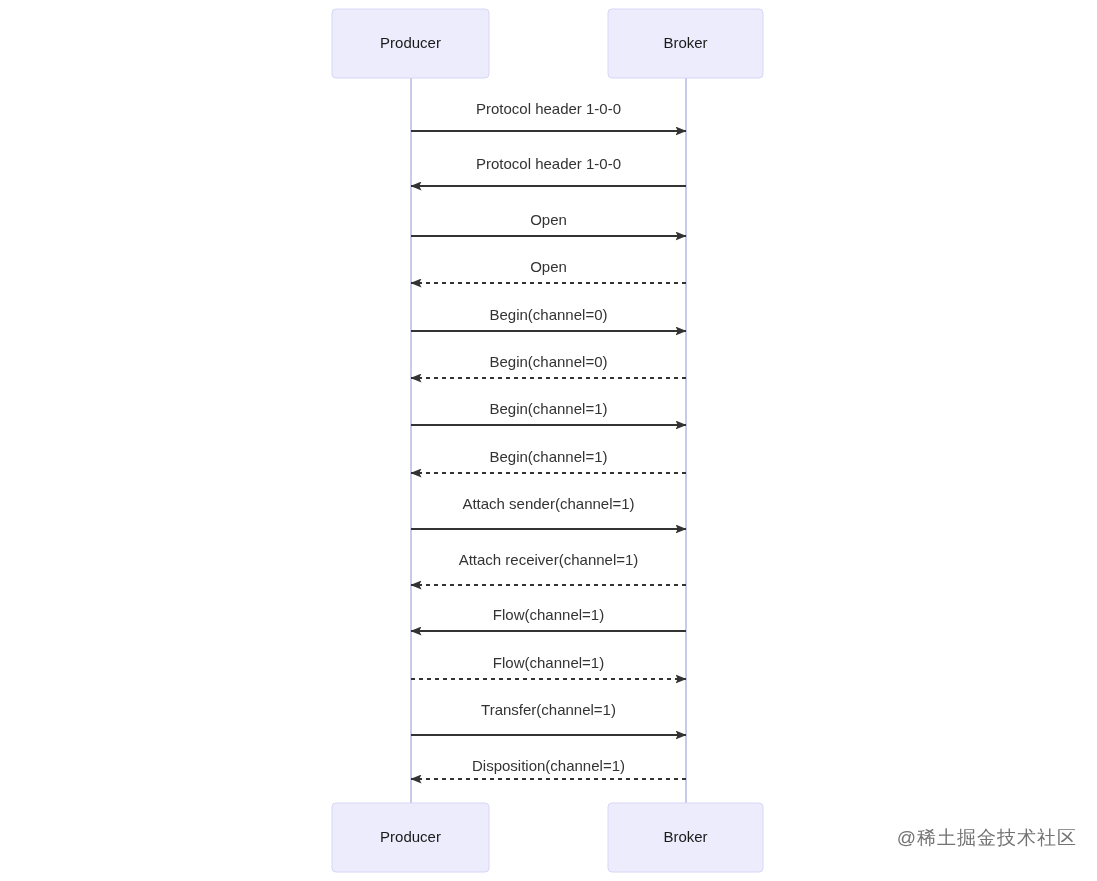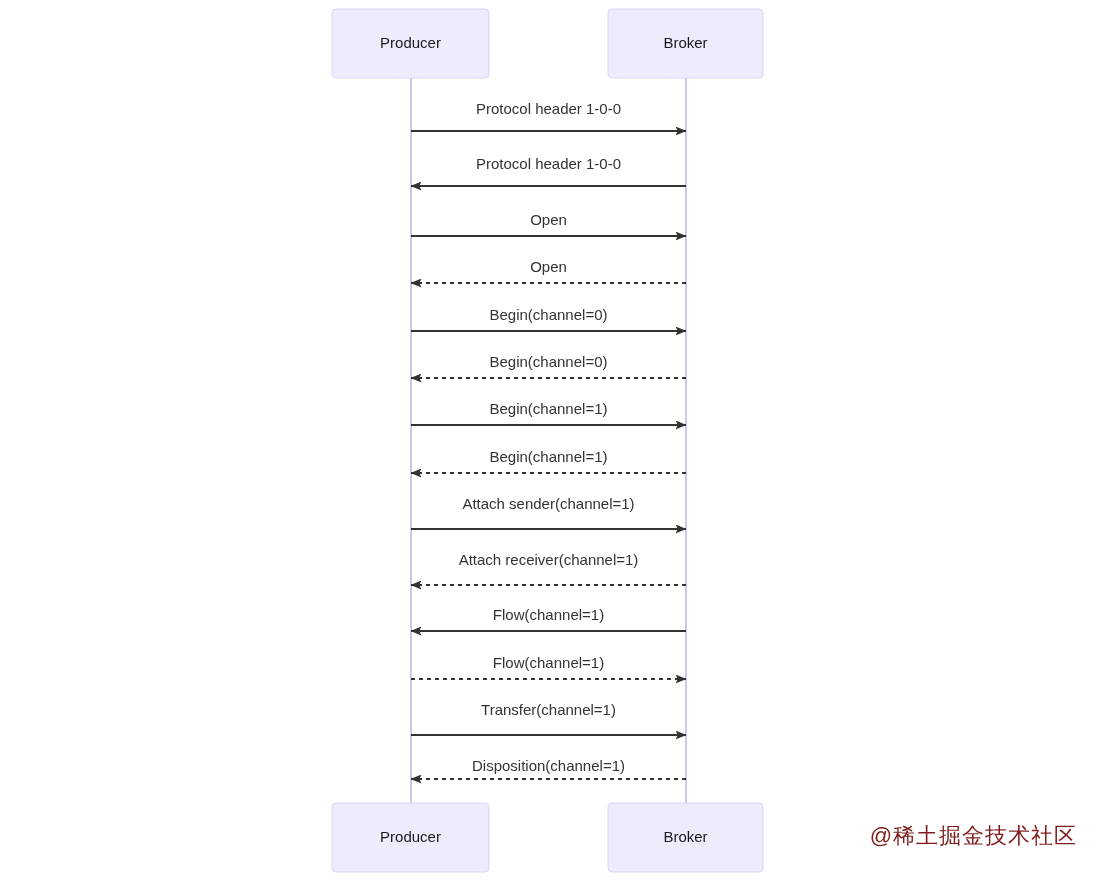--- a/index.html
+++ b/index.html
@@ -63,22 +63,22 @@
     font-size: 15px;
     fill: #333333;
     text-anchor: middle;
   }
 
   .watermark {
     position: absolute;
     right: 20px;
     bottom: 30px;
     font-family: "Liberation Sans", sans-serif;
-    font-size: 22px;
-    color: #7f1d1d;
+    font-size: 19px;
+    color: #737373;
     letter-spacing: 1px;
     white-space: nowrap;
     user-select: none;
     margin-top: 12px;
   }
 </style>
 </head>
 <body>
 
 <div id="diagram-root">

